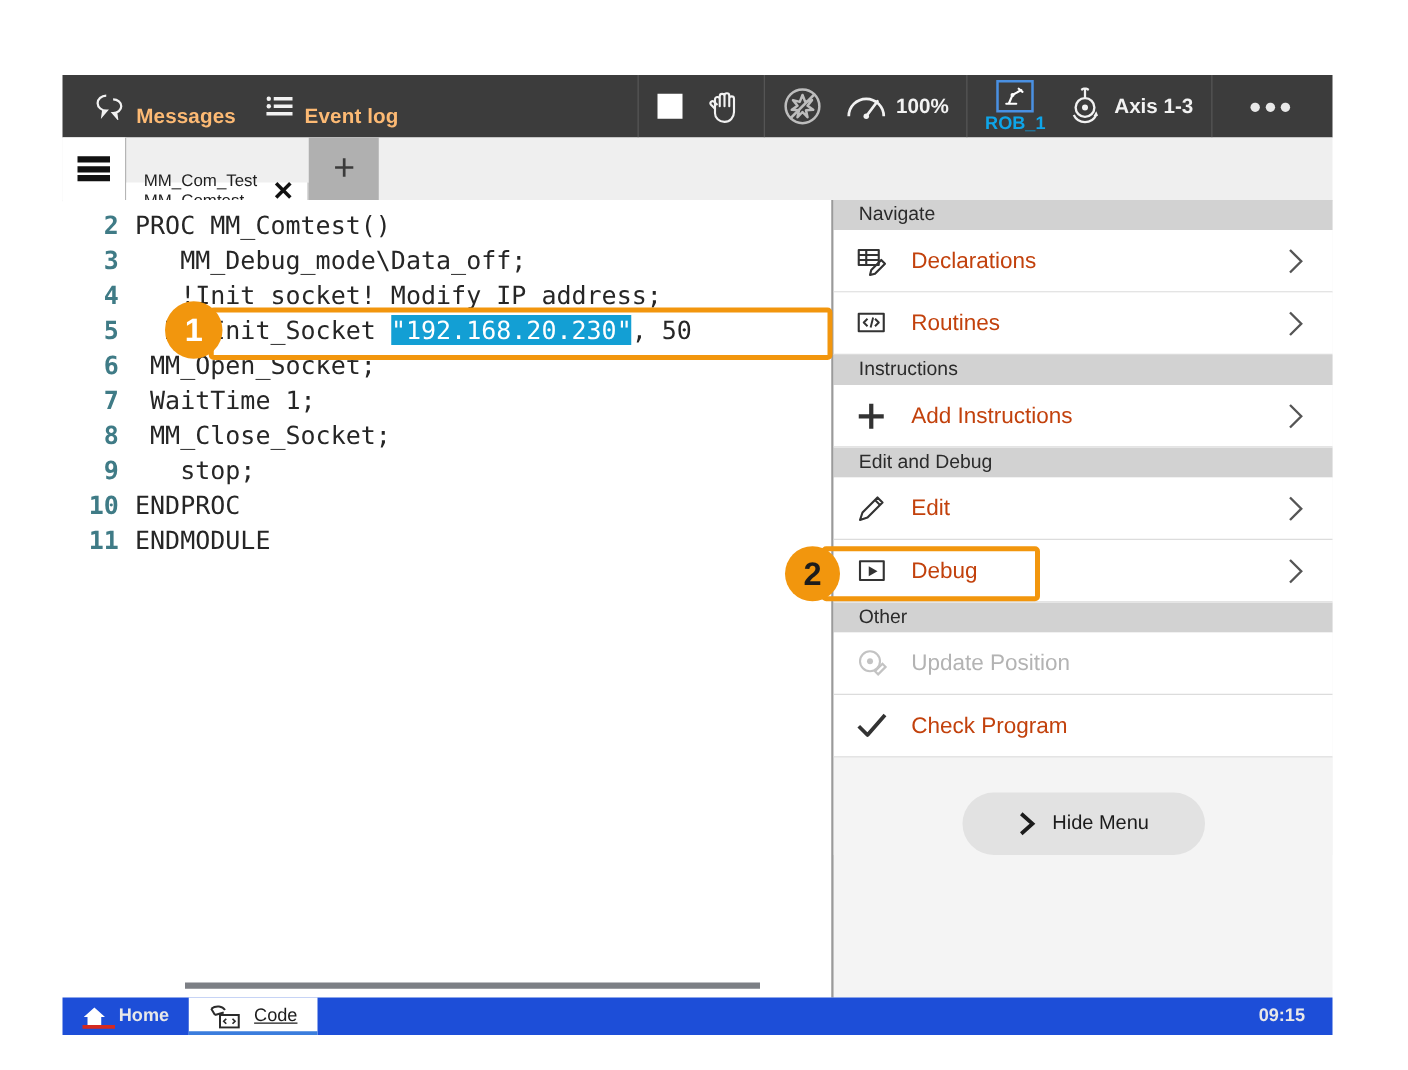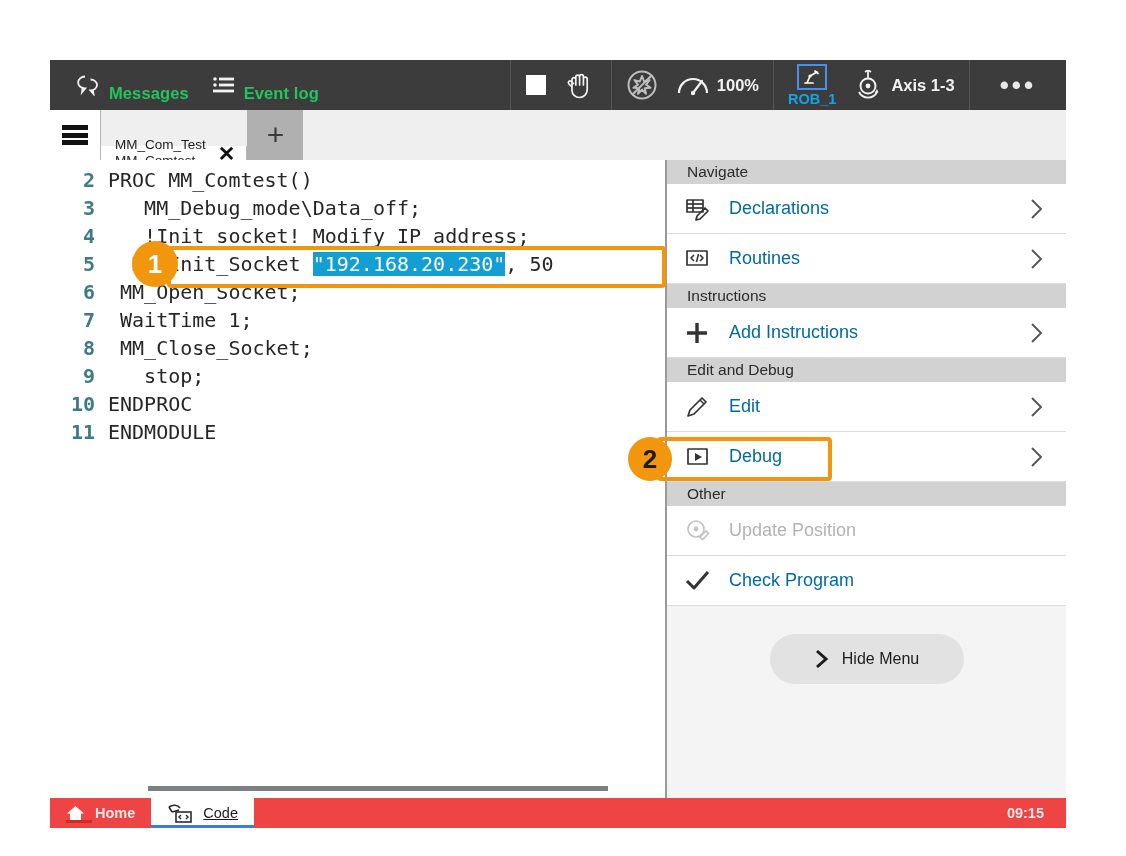--- a/index.html
+++ b/index.html
@@ -11,21 +11,21 @@
   .screen{
     position:absolute;left:50px;top:60px;width:1016px;height:768px;background:#ffffff;
   }
   
   .topbar{
     position:absolute;left:0;top:0;width:1016px;height:50px;background:#3c3c3c;
     display:flex;align-items:stretch;color:#ffffff;
   }
   .tb-left{display:flex;align-items:center;flex:1;padding-left:14px;}
   .tb-item{display:flex;align-items:center;gap:9px;padding:0 12px;height:100%;}
-  .tb-item .lbl{font-size:16.5px;font-weight:bold;letter-spacing:.1px;color:#22c55e;margin-top:16px;}
+  .tb-item .lbl{font-size:16.5px;font-weight:bold;letter-spacing:.1px;color:#fdba74;margin-top:16px;}
   .tb-group{display:flex;align-items:center;height:100%;padding:0 14px;border-left:1px solid #555;}
   .tb-group.first{border-left:1px solid #555;}
   .tb-group .lbl{font-size:16.5px;font-weight:bold;color:#f2f2f2;margin-left:7px;}
   .rob-wrap{display:flex;flex-direction:column;align-items:center;justify-content:center;line-height:1;}
   .rob-box{width:30px;height:26px;border:2px solid #4a90e2;display:flex;align-items:center;justify-content:center;box-sizing:border-box;}
   .rob-lbl{font-size:14.5px;font-weight:bold;margin-top:2px;color:#0ea5e9;}
   .ell{font-size:26px;font-weight:bold;letter-spacing:3px;color:#e8e8e8;line-height:10px;}
   svg{display:block;}
   
   .tabstrip{
@@ -65,33 +65,33 @@
   .menu{position:absolute;left:617px;top:0;width:399px;height:638px;background:#f4f4f4;}
   .mhead{
     height:24px;background:#d2d2d2;display:flex;align-items:center;padding-left:20px;
     font-size:15.5px;color:#2b2b2b;
   }
   .mitem{
     height:50px;background:#ffffff;display:flex;align-items:center;
     border-bottom:1px solid #dcdcdc;position:relative;padding-left:18px;box-sizing:border-box;
   }
   .mitem .mico{width:44px;display:flex;align-items:center;justify-content:flex-start;}
-  .mitem .mlbl{font-size:18px;color:#0369a1;}
+  .mitem .mlbl{font-size:18px;color:#c2410c;}
   .mitem.disabled .mlbl{color:#b3b3b3;}
   .chev{position:absolute;right:22px;top:50%;transform:translateY(-50%);}
   .menu-spacer{background:#f4f4f4;}
   .hidemenu-wrap{display:flex;align-items:center;justify-content:center;padding-top:28px;}
   .hidemenu{
     background:#e2e2e2;border-radius:26px;height:50px;min-width:142px;
     display:flex;align-items:center;justify-content:center;gap:12px;padding:0 26px;
   }
   .hidemenu .hm-lbl{font-size:16px;font-weight:normal;color:#1c1c1c;}
   
   .taskbar{
-    position:absolute;left:0;top:738px;width:1016px;height:30px;background:#ef4444;
+    position:absolute;left:0;top:738px;width:1016px;height:30px;background:#1d4ed8;
     display:flex;align-items:stretch;color:#e8e8e8;
   }
   .tk-item{display:flex;align-items:center;gap:10px;padding:0 16px;position:relative;}
   .tk-item .tlbl{font-size:14.5px;font-weight:bold;}
   .tk-item.active{background:#ffffff;color:#1c1c1c;text-decoration:underline;}
   .tk-item.active .tlbl{font-weight:normal;color:#1c1c1c;}
   .tk-underline{position:absolute;left:16px;bottom:5px;width:26px;height:3px;background:#d42a20;}
   .tk-underline.blue{left:0;bottom:0;width:100%;height:3px;background:#3b7ddd;}
   .clock{margin-left:auto;display:flex;align-items:center;padding-right:22px;font-size:14.5px;font-weight:bold;}
   

